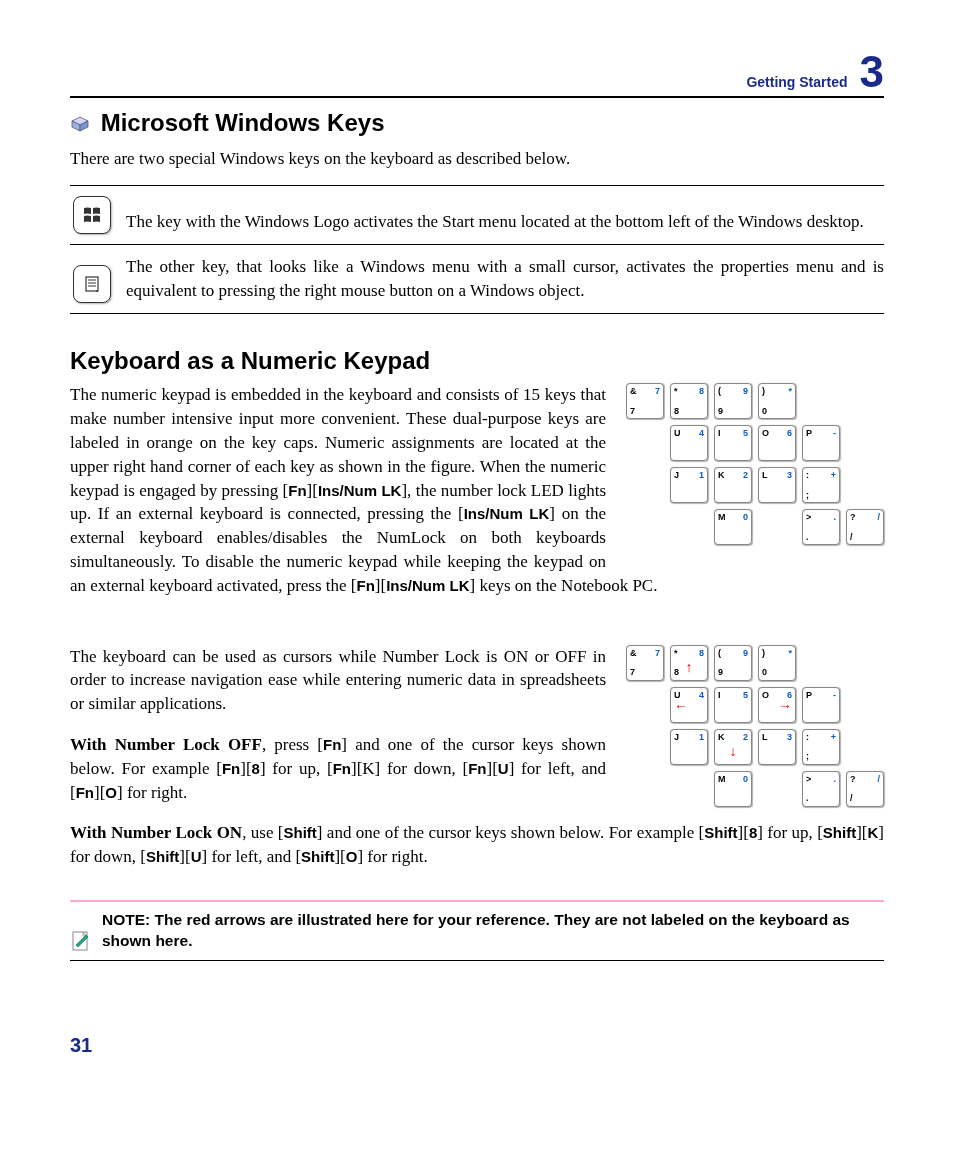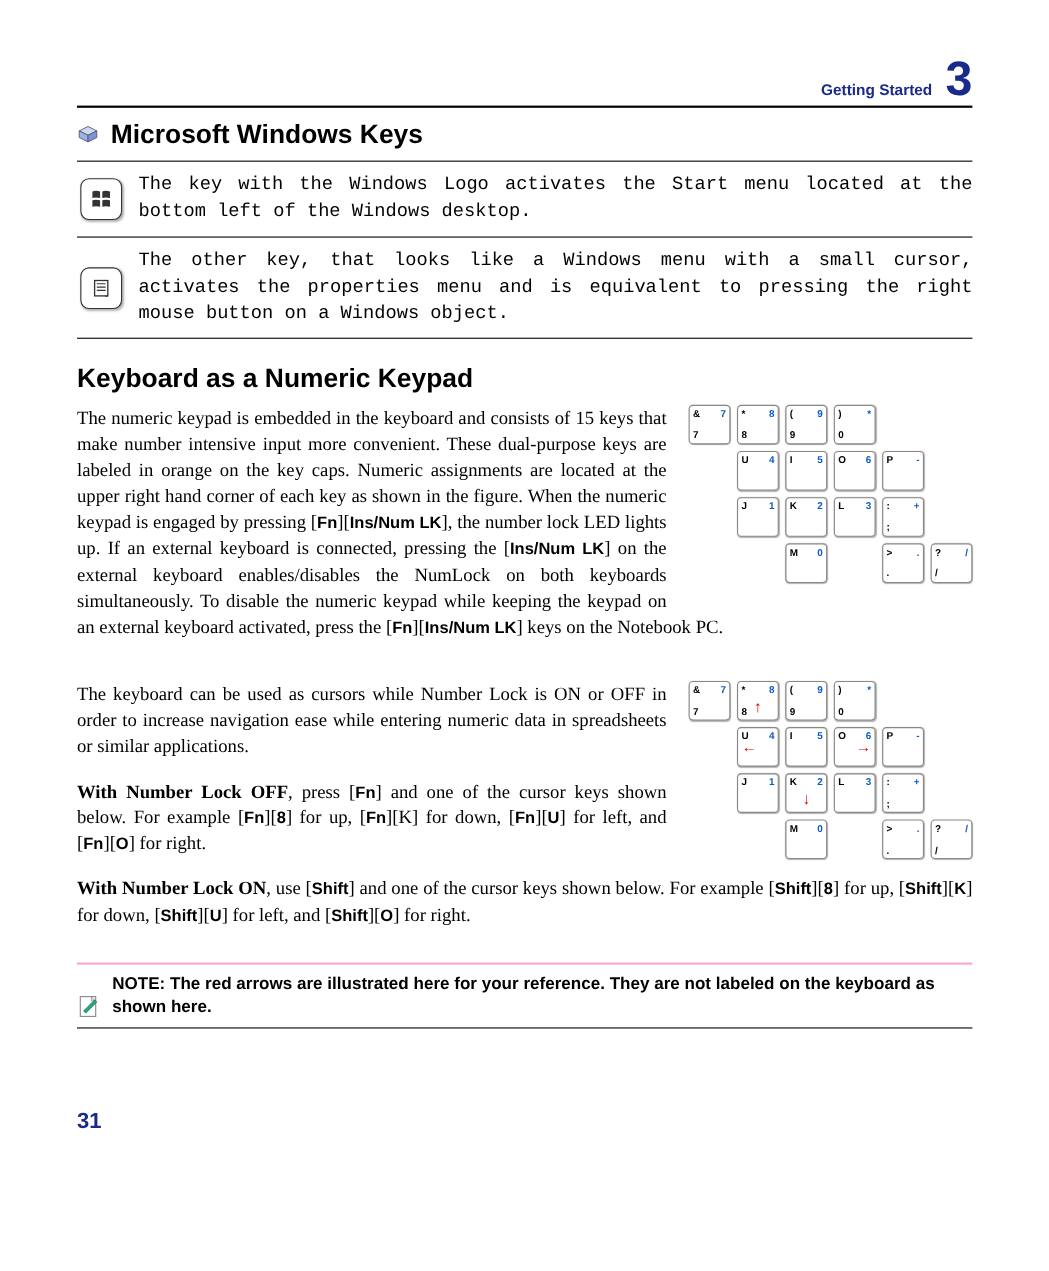--- a/index.html
+++ b/index.html
@@ -40,35 +40,34 @@
     font-weight: bold;
     font-size: 24px;
     margin: 6px 0 6px 0;
   }
   .sec-icon {
     display: inline-block;
     vertical-align: middle;
     margin-right: 4px;
   }
   .sec {
-    margin-bottom: 20px;
+    margin-bottom: 30px;
   }
   .intro {
     margin: 0 0 14px 0;
   }
   hr.thin {
     border: none;
     border-top: 1px solid #000;
     margin: 6px 0;
   }
   .icon-row {
     display: flex;
-    align-items: center;
+    align-items: flex-end;
     padding: 4px 0;
-    font-family: Liberation Mono, monospace;
   }
   .key-icon-box {
     width: 44px;
     flex-shrink: 0;
     margin-right: 12px;
     display:flex;
     justify-content:center;
   }
   .key-icon {
     width: 36px;
@@ -161,20 +160,21 @@
   <h2>
     <span class="sec-icon">
       <svg width="20" height="18" viewBox="0 0 20 18">
         <polygon points="2,6 10,2 18,6 10,10" fill="#cfd9f4" stroke="#556" stroke-width="0.8"></polygon>
         <polygon points="2,6 2,12 10,16 10,10" fill="#9bb3e8" stroke="#556" stroke-width="0.8"></polygon>
         <polygon points="18,6 18,12 10,16 10,10" fill="#7a94d6" stroke="#556" stroke-width="0.8"></polygon>
       </svg>
     </span>
     <span>Microsoft Windows Keys</span>
   </h2>
+  <p class="intro">There are two special Windows keys on the keyboard as described below.</p>
 
   <hr class="thin">
   <div class="icon-row">
     <div class="key-icon-box">
       <div class="key-icon">
         <svg width="20" height="20" viewBox="0 0 20 20">
           <path d="M2 3 Q5 2 9 3 L9 9 Q5 8 2 9 Z M11 3 Q14 2 18 3 L18 9 Q14 8 11 9 Z M2 11 Q5 10 9 11 L9 17 Q5 16 2 17 Z M11 11 Q14 10 18 11 L18 17 Q14 16 11 17 Z" fill="#333"></path>
         </svg>
       </div>
     </div>

